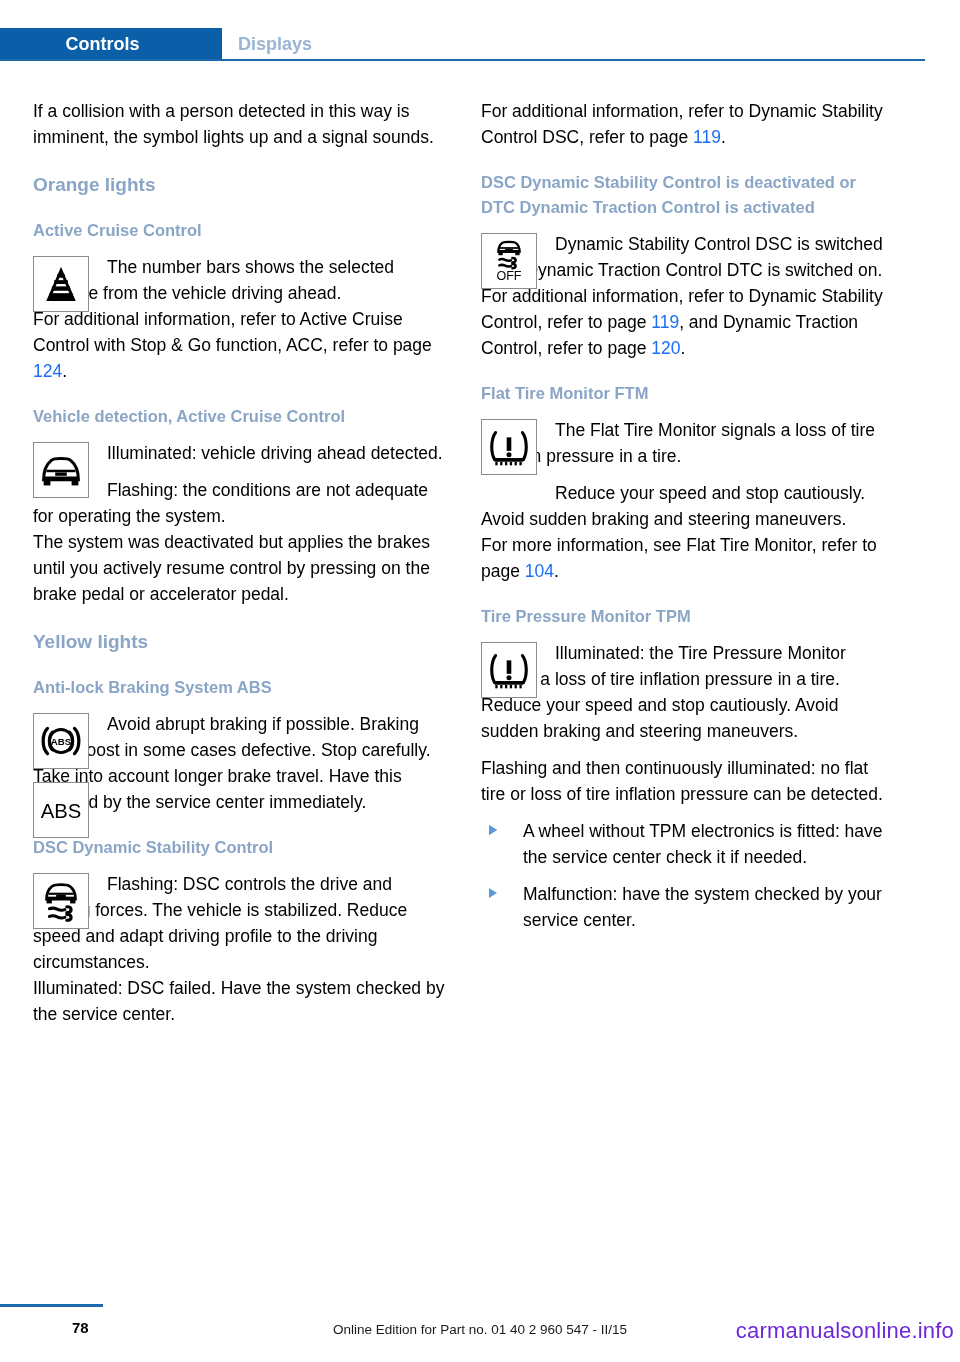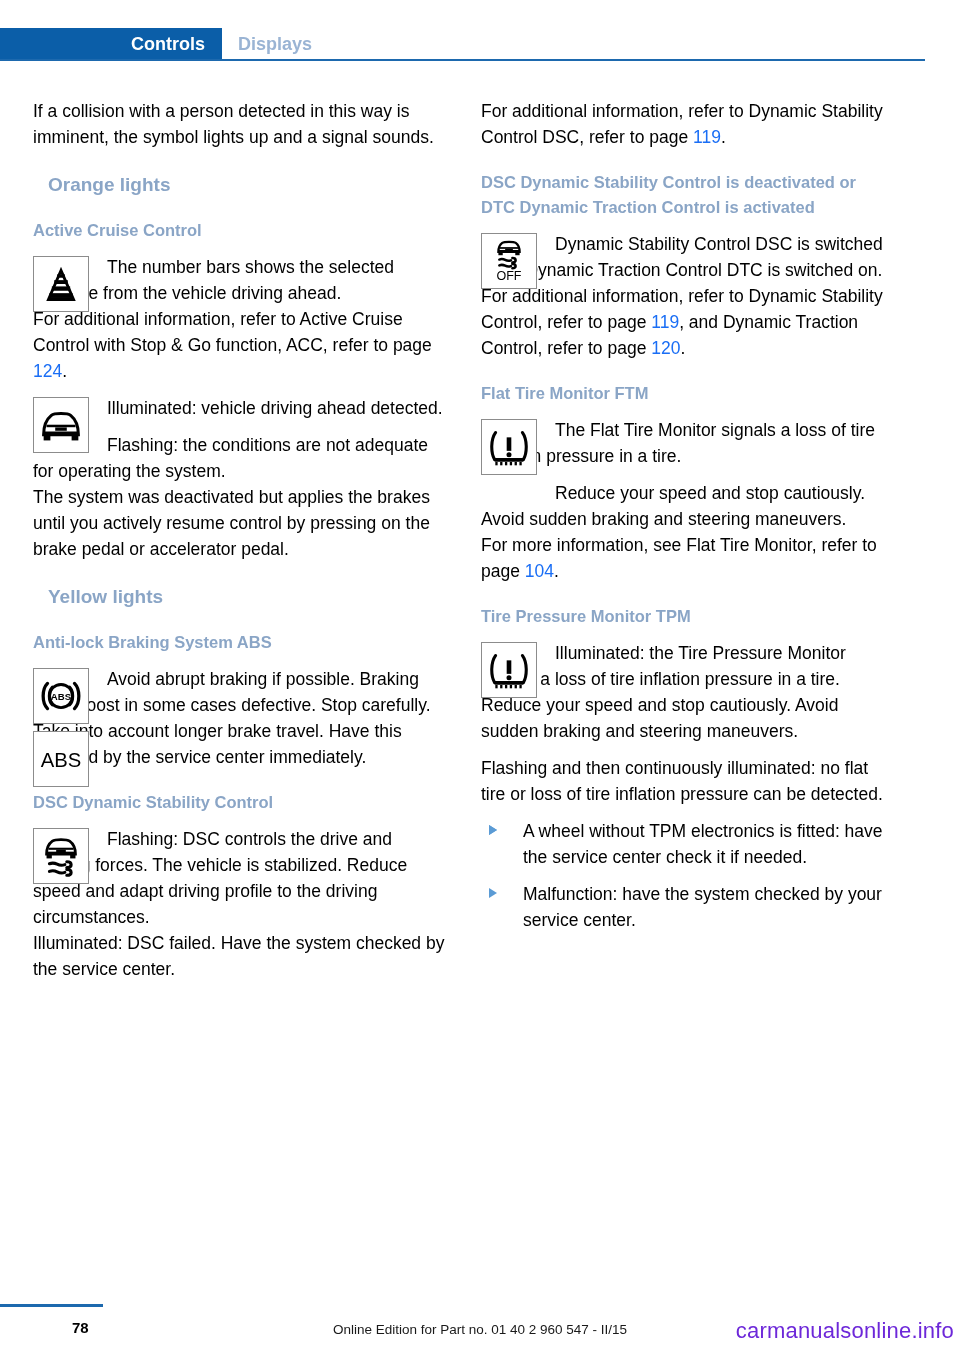--- a/index.html
+++ b/index.html
@@ -40,21 +40,21 @@
     height: 32px;
     background: #0b5ea8;
   }
   .tab-active-label {
     position: absolute;
     top: 0;
     left: 0;
     width: 222px;
     height: 32px;
     line-height: 32px;
-    text-align: right;
+    text-align: center;
     padding-right: 17px;
     box-sizing: border-box;
     color: #ffffff;
     font-size: 18px;
     font-weight: bold;
   }
   .tab-inactive-label {
     position: absolute;
     top: 0;
     left: 238px;
@@ -75,21 +75,21 @@
   .col-right { left: 481px; }
 
   p {
     margin: 0 0 11px 0;
     font-size: 17.5px;
     line-height: 26px;
   }
   p:last-child { margin-bottom: 0; }
 
   .h2 {
-    margin: 22px 0 14px 15px;
+    margin: 22px 0 14px 0;
     font-size: 19px;
     font-weight: bold;
     line-height: 26px;
     color: #8aa5c6;
   }
   .h3 {
     margin: 20px 8px 11px 0;
     font-size: 16.5px;
     font-weight: bold;
     line-height: 25px;
@@ -110,21 +110,21 @@
   .iconblock .body p.indent-1 { text-indent: 74px; }
   .iconblock .body p.indent-2 { text-indent: 74px; }
 
   .sym {
     width: 56px;
     height: 56px;
     border: 1px solid #8c8c8c;
     box-sizing: border-box;
     background: #fff;
     display: block;
-    margin-bottom: 7px;
+    margin-bottom: 13px;
   }
   .sym svg { display: block; width: 100%; height: 100%; }
 
   
   ul.bullets {
     list-style: none;
     margin: 11px 0 0 0;
     padding: 0;
   }
   ul.bullets li {
@@ -209,20 +209,21 @@
         </svg>
       </span>
     </div>
     <div class="body">
       <p class="indent-1">The number bars shows the selected distance from the vehicle driving ahead.</p>
     </div>
   </div>
 
   <p><span>For additional information, refer to Active Cruise Control with Stop &amp; Go function, ACC, refer to page </span><span class="lnk">124</span><span>.</span></p>
 
+  <div class="h3">Vehicle detection, Active Cruise Control</div>
 
   <div class="iconblock">
     <div class="icons">
       <span class="sym">
         <svg viewBox="0 0 56 56">
           <path d="M10 38 C10 30 13 22 18 18 C21 15.5 35 15.5 38 18 C43 22 46 30 46 38 Z" fill="none" stroke="#000" stroke-width="3.2"></path>
           <path d="M13 29 L43 29" stroke="#000" stroke-width="2.6"></path>
           <rect x="22" y="30.5" width="12" height="3.5" fill="#000"></rect>
           <rect x="10" y="37" width="7" height="7" fill="#000"></rect>
           <rect x="39" y="37" width="7" height="7" fill="#000"></rect>

